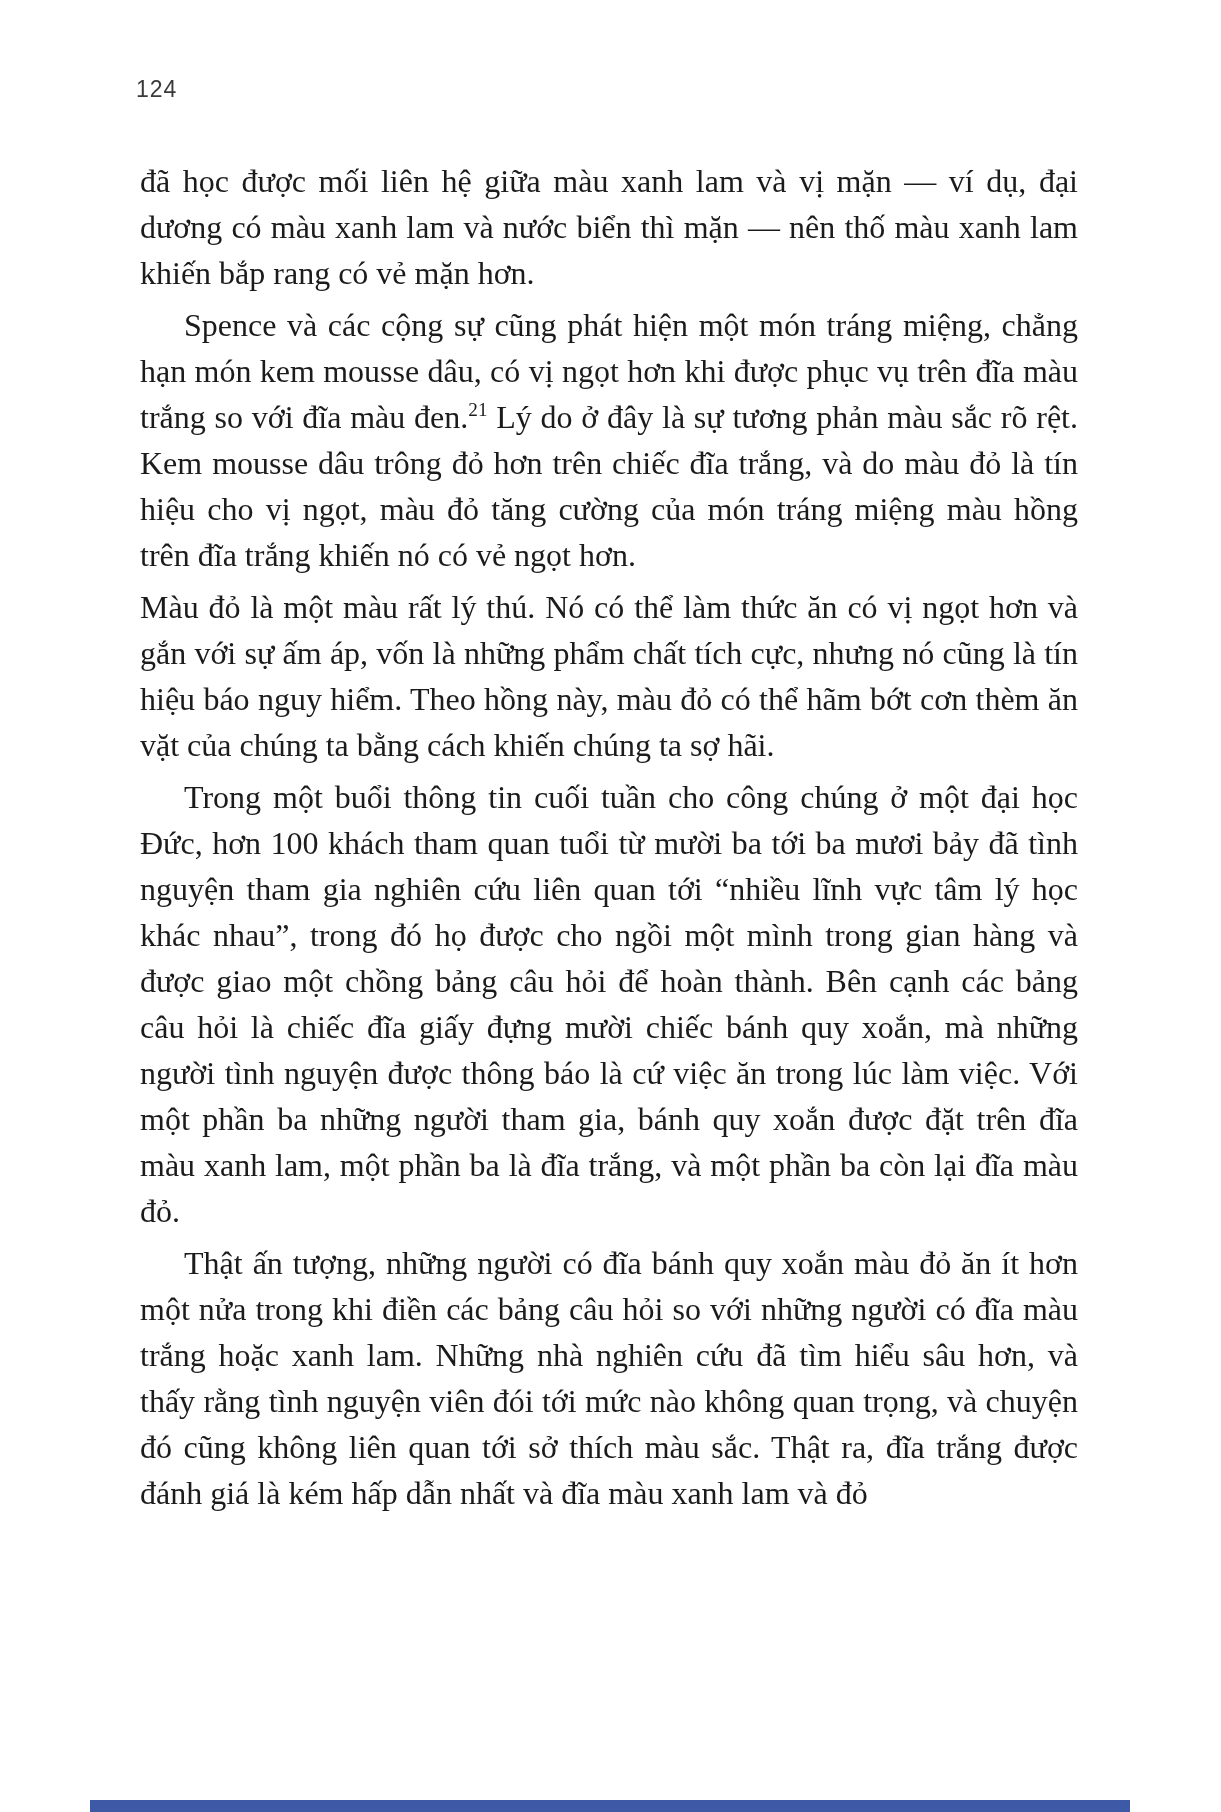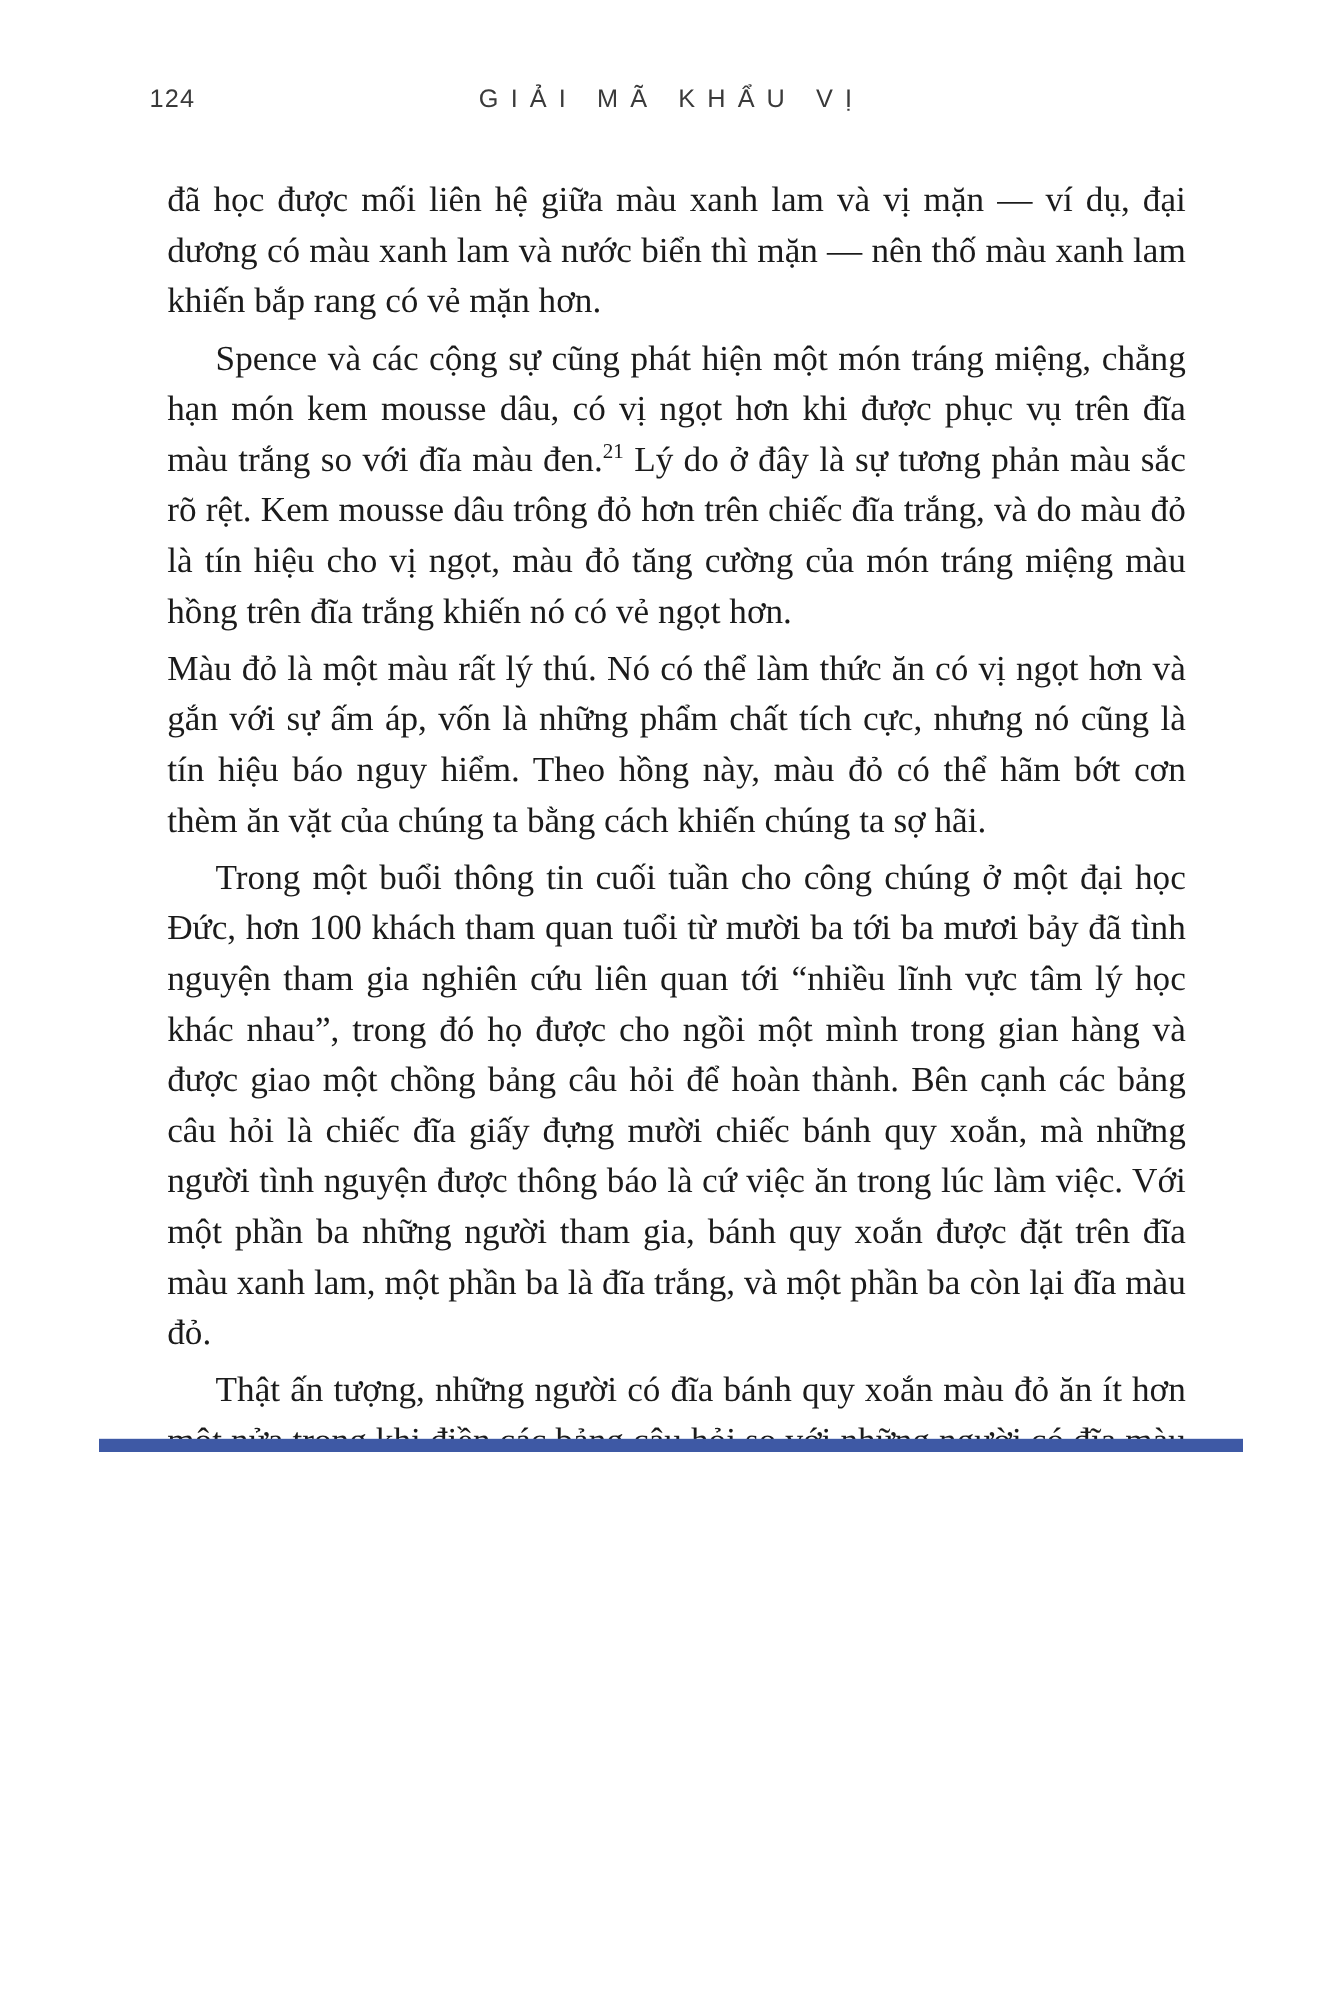--- a/index.html
+++ b/index.html
@@ -1,19 +1,19 @@
 <!DOCTYPE html>
 <html><head>
 <meta charset="utf-8">
 <style>
   html,body{margin:0;padding:0;background:#ffffff;}
   .page{
     position:relative;
     width:1221px;
-    height:1320px;
+    height:1812px;
     background:#ffffff;
     overflow:hidden;
     font-family:"Liberation Serif","DejaVu Serif",serif;
   }
   .running-header{
     position:relative;
     height:26px;
     padding-top:76px;
   }
   .page-number{
@@ -36,21 +36,21 @@
     letter-spacing:11px;
     color:#3a3a3a;
   }
   .body-text{
     margin:56px 143px 0 136px;
     font-size:32px;
     line-height:46px;
     color:#1b1b1b;
     text-align:justify;
   }
-  .body-text p{margin:0 0 6px 16px;}
+  .body-text p{margin:0 0 6px 4px;}
   .body-text p.indent{text-indent:44px;}
   .section-heading{
     font-family:"Liberation Sans","DejaVu Sans",sans-serif;
     font-weight:400;
     font-size:28px;
     letter-spacing:11px;
     text-align:center;
     color:#2a2a2a;
     margin:46px 0 28px 0;
   }
@@ -68,21 +68,20 @@
     background:#3e59a5;
   }
 </style>
 </head>
 <body>
 
 <div class="page">
 
   <div class="running-header">
     <span class="page-number">124</span>
-    <span class="running-title">GIẢI MÃ KHẨU VỊ</span>
   </div>
 
   <div class="body-text">
 
     <p>đã học được mối liên hệ giữa màu xanh lam và vị mặn — ví dụ, đại dương có màu xanh lam và nước biển thì mặn — nên thố màu xanh lam khiến bắp rang có vẻ mặn hơn.</p>
 
     <p class="indent"><span>Spence và các cộng sự cũng phát hiện một món tráng miệng, chẳng hạn món kem mousse dâu, có vị ngọt hơn khi được phục vụ trên đĩa màu trắng so với đĩa màu đen.</span><sup class="footnote">21</sup><span> Lý do ở đây là sự tương phản màu sắc rõ rệt. Kem mousse dâu trông đỏ hơn trên chiếc đĩa trắng, và do màu đỏ là tín hiệu cho vị ngọt, màu đỏ tăng cường của món tráng miệng màu hồng trên đĩa trắng khiến nó có vẻ ngọt hơn.</span></p>
 
 
     <p>Màu đỏ là một màu rất lý thú. Nó có thể làm thức ăn có vị ngọt hơn và gắn với sự ấm áp, vốn là những phẩm chất tích cực, nhưng nó cũng là tín hiệu báo nguy hiểm. Theo hồng này, màu đỏ có thể hãm bớt cơn thèm ăn vặt của chúng ta bằng cách khiến chúng ta sợ hãi.</p>

